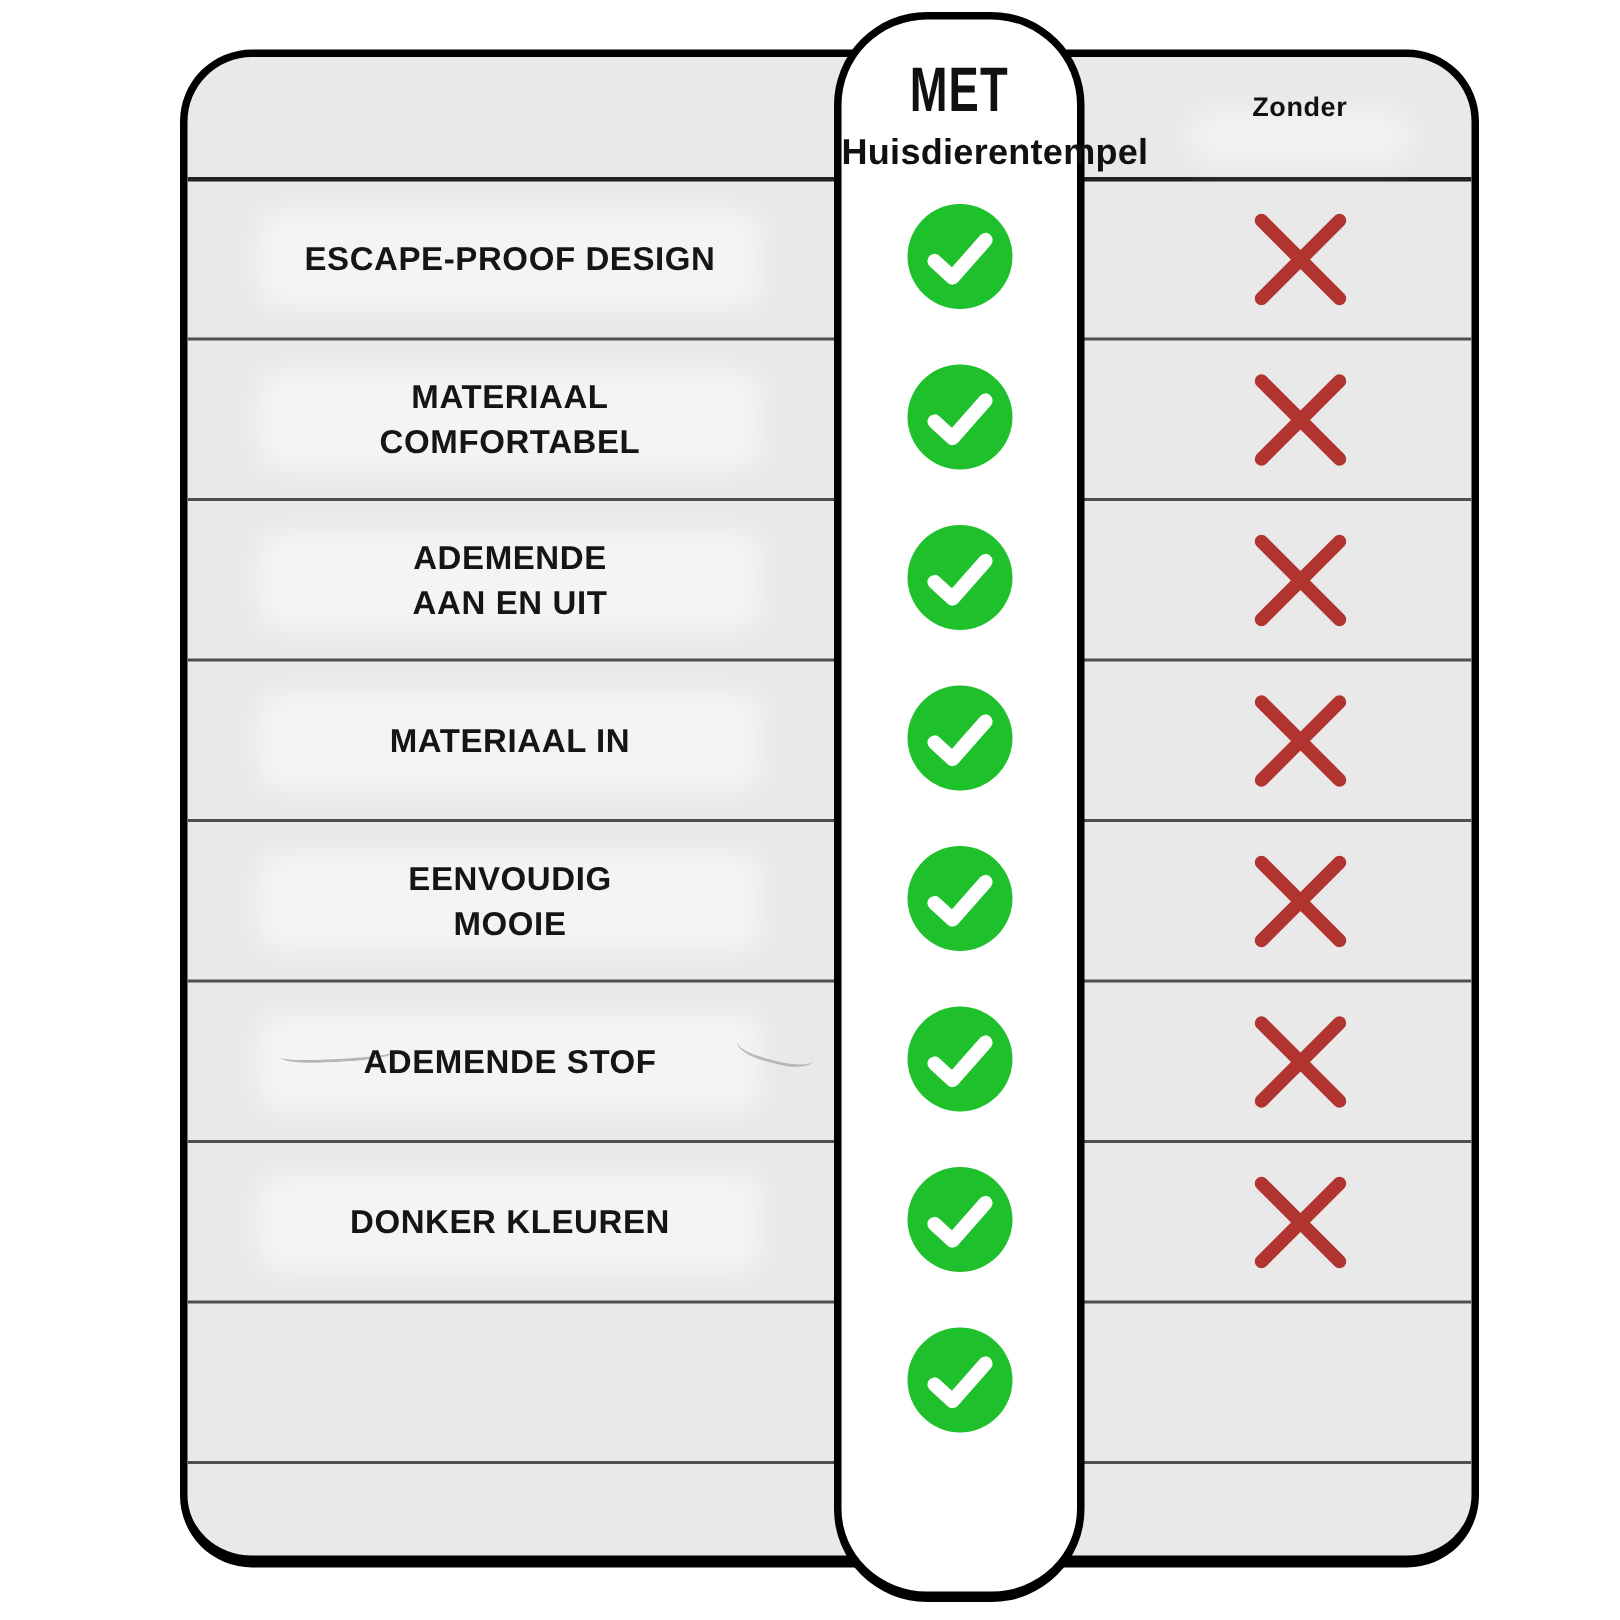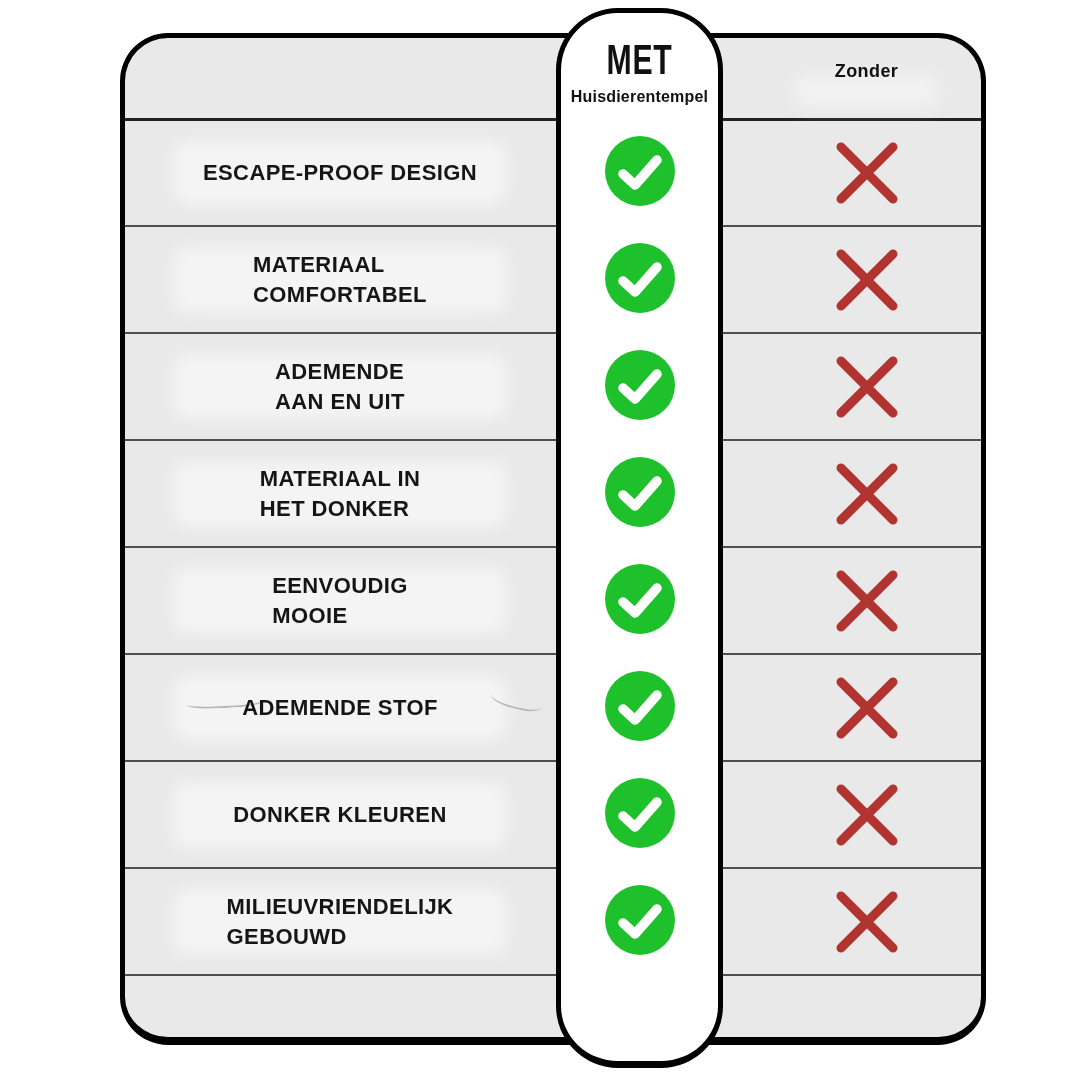--- a/index.html
+++ b/index.html
@@ -31,21 +31,21 @@
   }
   .header-row { height: 80px; }
   .feature-row { height: 107px; border-top: 2px solid var(--divider, #4f4f4f); }
   #rows-container .feature-row:first-child { border-top: 3px solid #222222; }
   .footer-row { flex: 1 1 auto; border-top: 2px solid var(--divider, #4f4f4f); }
 
   .cell { position: relative; display: flex; align-items: center; justify-content: center; }
 
   .label-text {
     position: relative; z-index: 2;
-    text-align: left;
+    text-align: center;
     font-weight: bold;
     font-size: 22px;
     line-height: 30px;
     letter-spacing: 0.4px;
     color: var(--text, #151515);
   }
   .halo {
     position: absolute; left: 50%; top: 50%;
     transform: translate(-50%, -50%);
     width: 78%; height: 62%;
@@ -87,21 +87,21 @@
     text-align: center; padding-top: 26px;
   }
   .met-title {
     font-size: 42px; font-weight: 700;
     letter-spacing: 1px; line-height: 1;
     transform: scaleX(0.72); transform-origin: center;
     color: #111;
   }
   .met-subtitle {
     margin-top: 7px;
-    font-size: 16px; font-weight: bold;
+    font-size: 24px; font-weight: bold;
     letter-spacing: 0.2px; color: #111;
   }
 
   
   .check {
     position: absolute; left: 50%;
     transform: translateX(-50%);
     width: 72px; height: 72px;
   }
   .check circle { fill: var(--green, #1ec12b); }
@@ -195,21 +195,20 @@
         <path d="M12 12 L64 64 M64 12 L12 64"></path>
       </svg>
     </div>
   </div>
 
   <div class="row feature-row">
     <div class="cell label-cell">
       <span class="halo"></span>
       <div class="label-text">
               <div>MATERIAAL IN</div>
-              <div>HET DONKER</div>
             </div>
     </div>
     <div class="cell"></div>
     <div class="cell">
       <svg class="cross" viewBox="0 0 76 76" aria-hidden="true">
         <path d="M12 12 L64 64 M64 12 L12 64"></path>
       </svg>
     </div>
   </div>
 
@@ -253,27 +252,20 @@
     </div>
     <div class="cell"></div>
     <div class="cell">
       <svg class="cross" viewBox="0 0 76 76" aria-hidden="true">
         <path d="M12 12 L64 64 M64 12 L12 64"></path>
       </svg>
     </div>
   </div>
 
   <div class="row feature-row">
-    <div class="cell label-cell">
-      <span class="halo"></span>
-      <div class="label-text">
-              <div>MILIEUVRIENDELIJK</div>
-              <div>GEBOUWD</div>
-            </div>
-    </div>
     <div class="cell"></div>
     <div class="cell">
       <svg class="cross" viewBox="0 0 76 76" aria-hidden="true">
         <path d="M12 12 L64 64 M64 12 L12 64"></path>
       </svg>
     </div>
   </div>
 </div>
 
     <div class="footer-row"></div>

